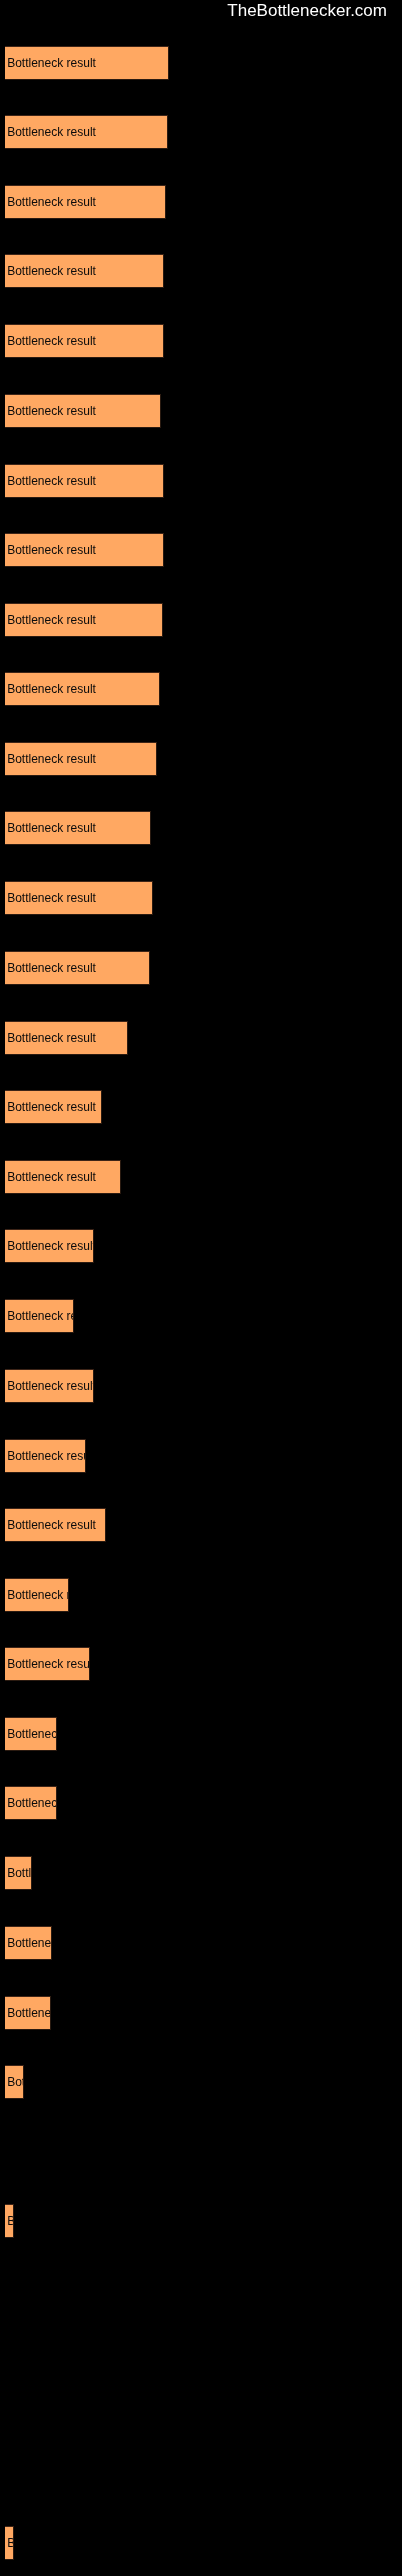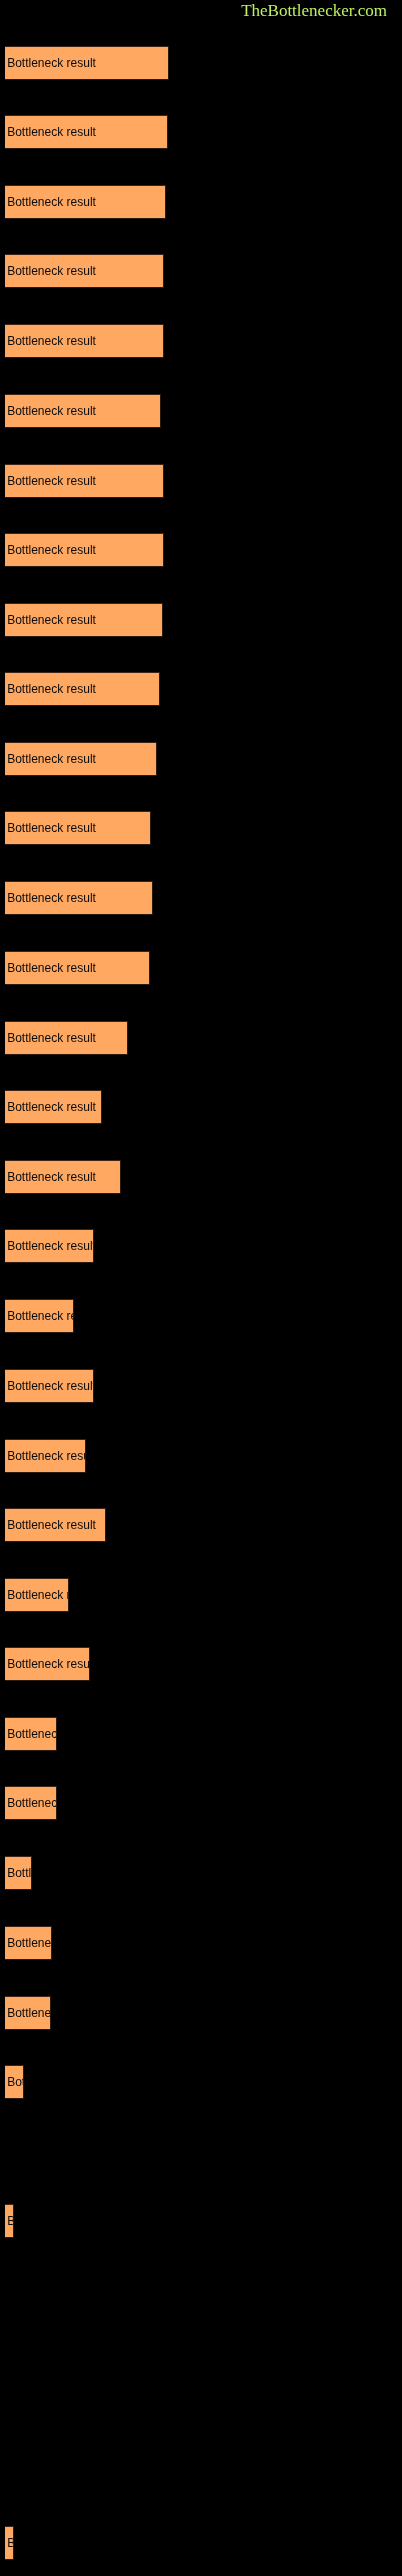--- a/index.html
+++ b/index.html
@@ -22,24 +22,24 @@
     width: 403px;
     height: 2576px;
     background: #000000;
   }
   #watermark {
     position: absolute;
     right: 16px;
     top: 0.8px;
     font-size: 17px;
     line-height: 19.3px;
-    color: #bef264;
+    color: #ffffff;
     letter-spacing: 0px;
     white-space: nowrap;
-    font-family: Liberation Serif, serif;
+    font-family: Liberation Sans, sans-serif;
   }
   #plot-area {
     position: absolute;
     left: 0;
     top: 0;
     width: 403px;
     height: 2576px;
     padding-left: 42px;
   }
   .bar-row {

